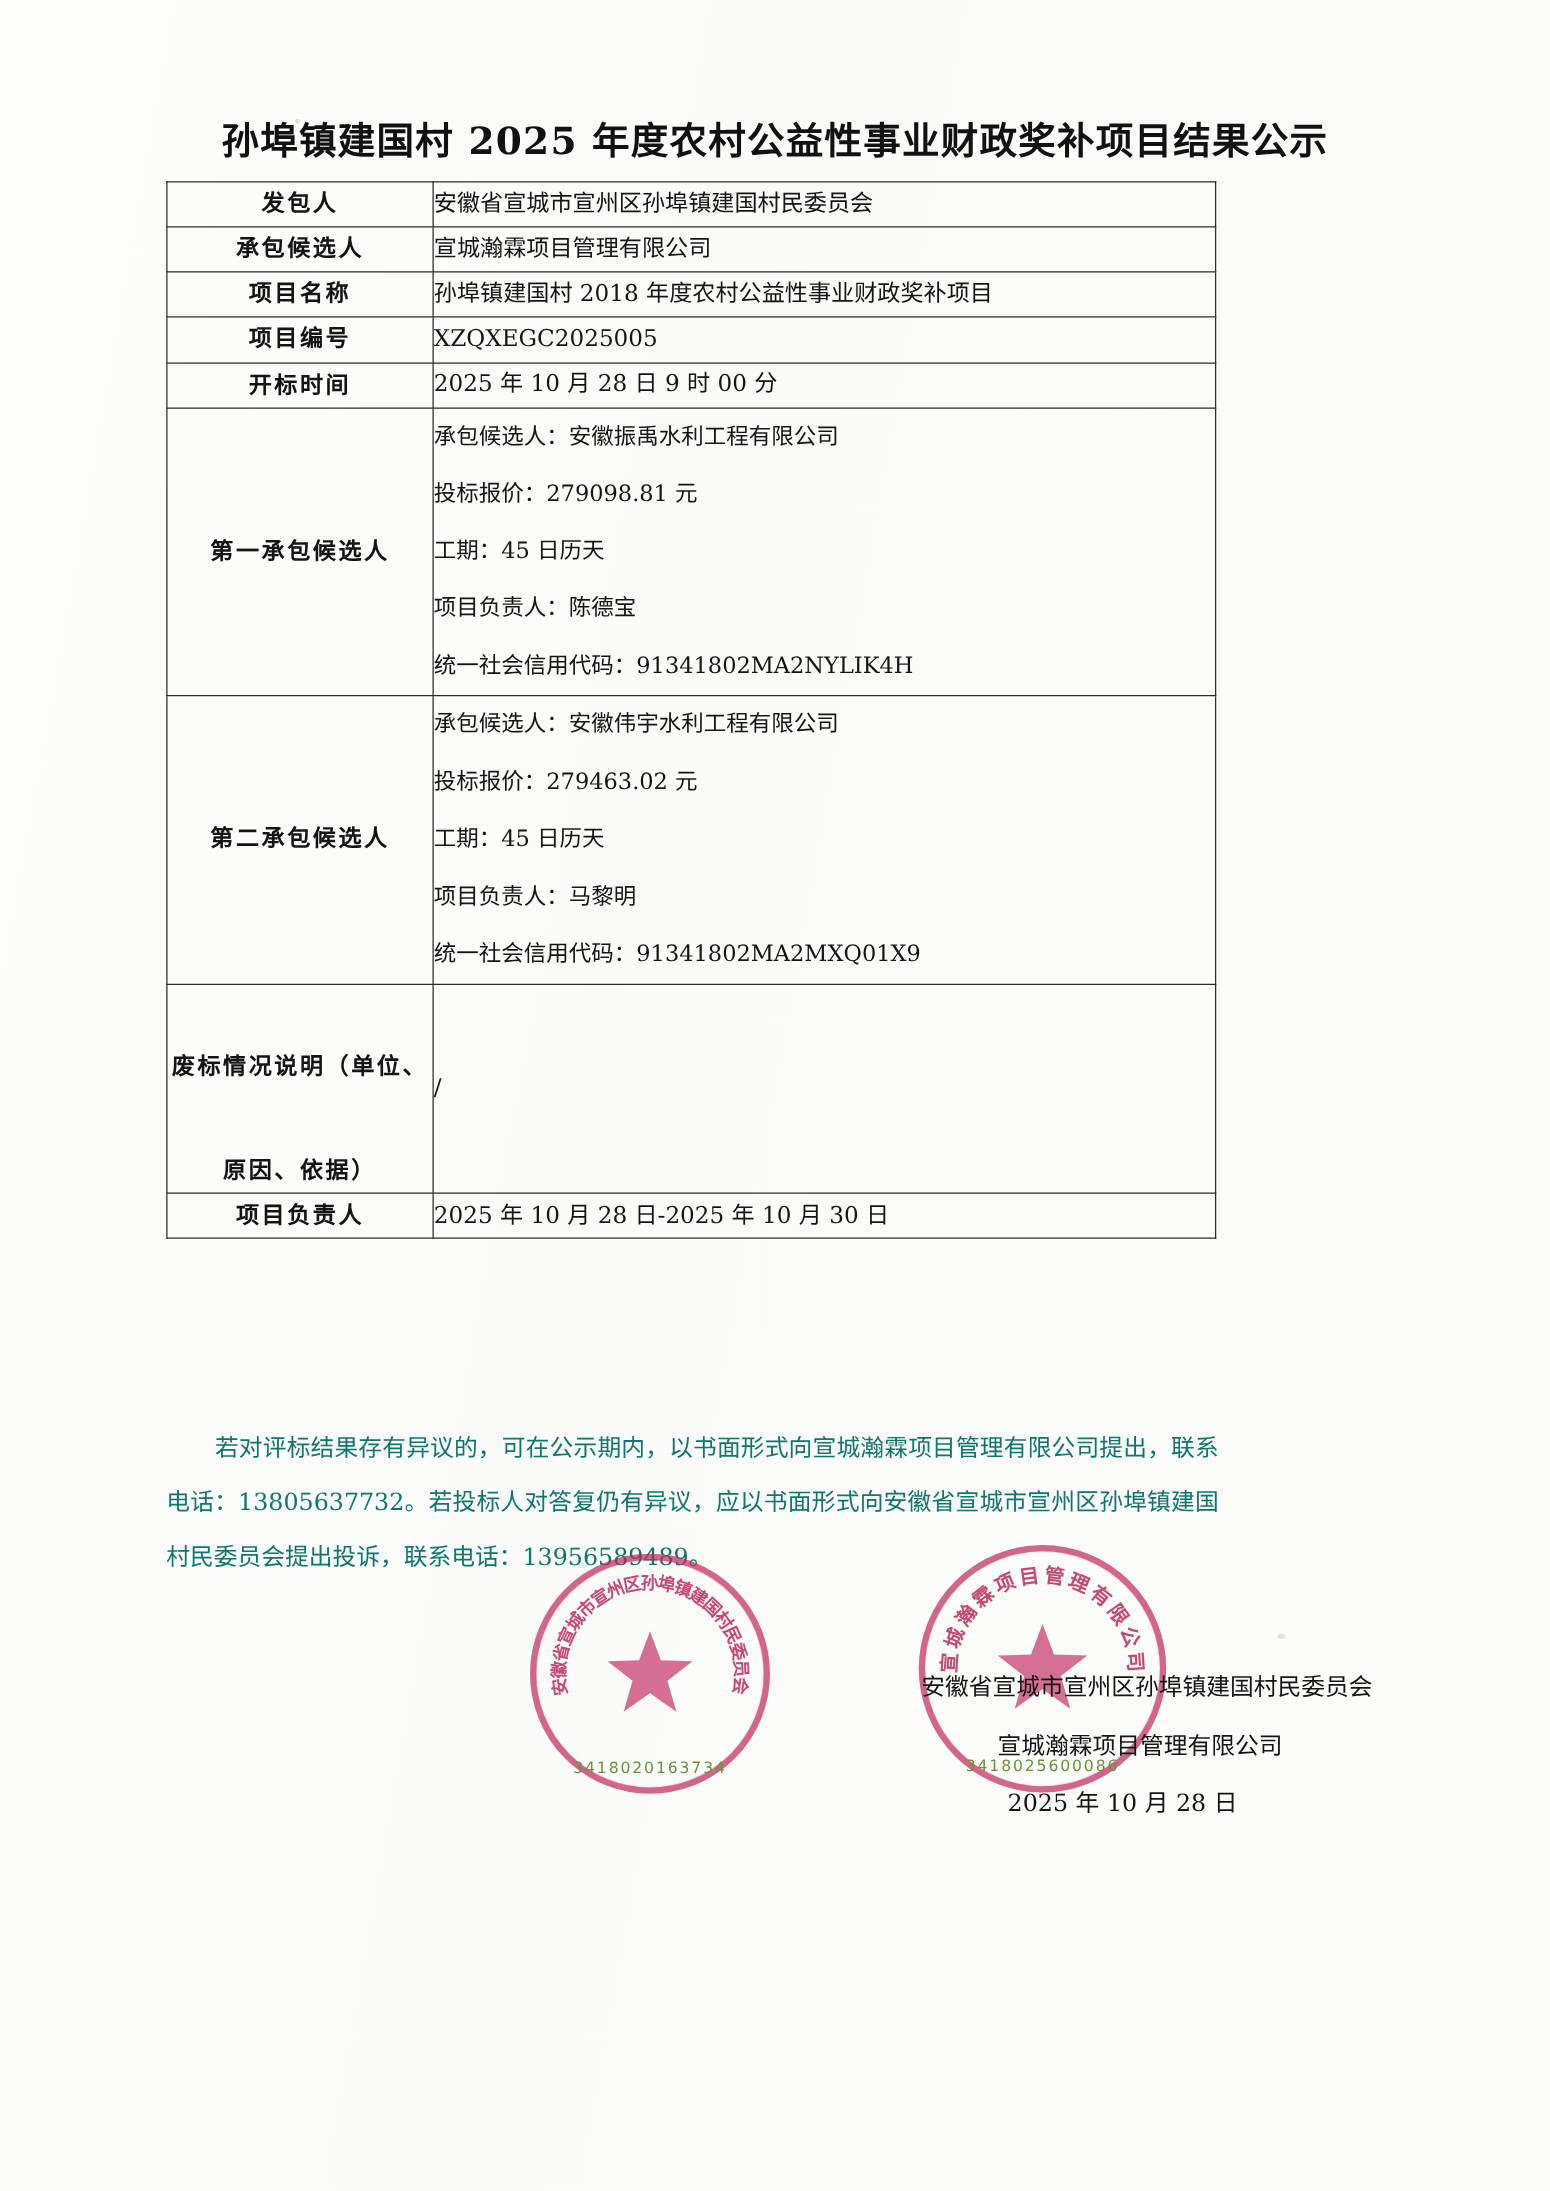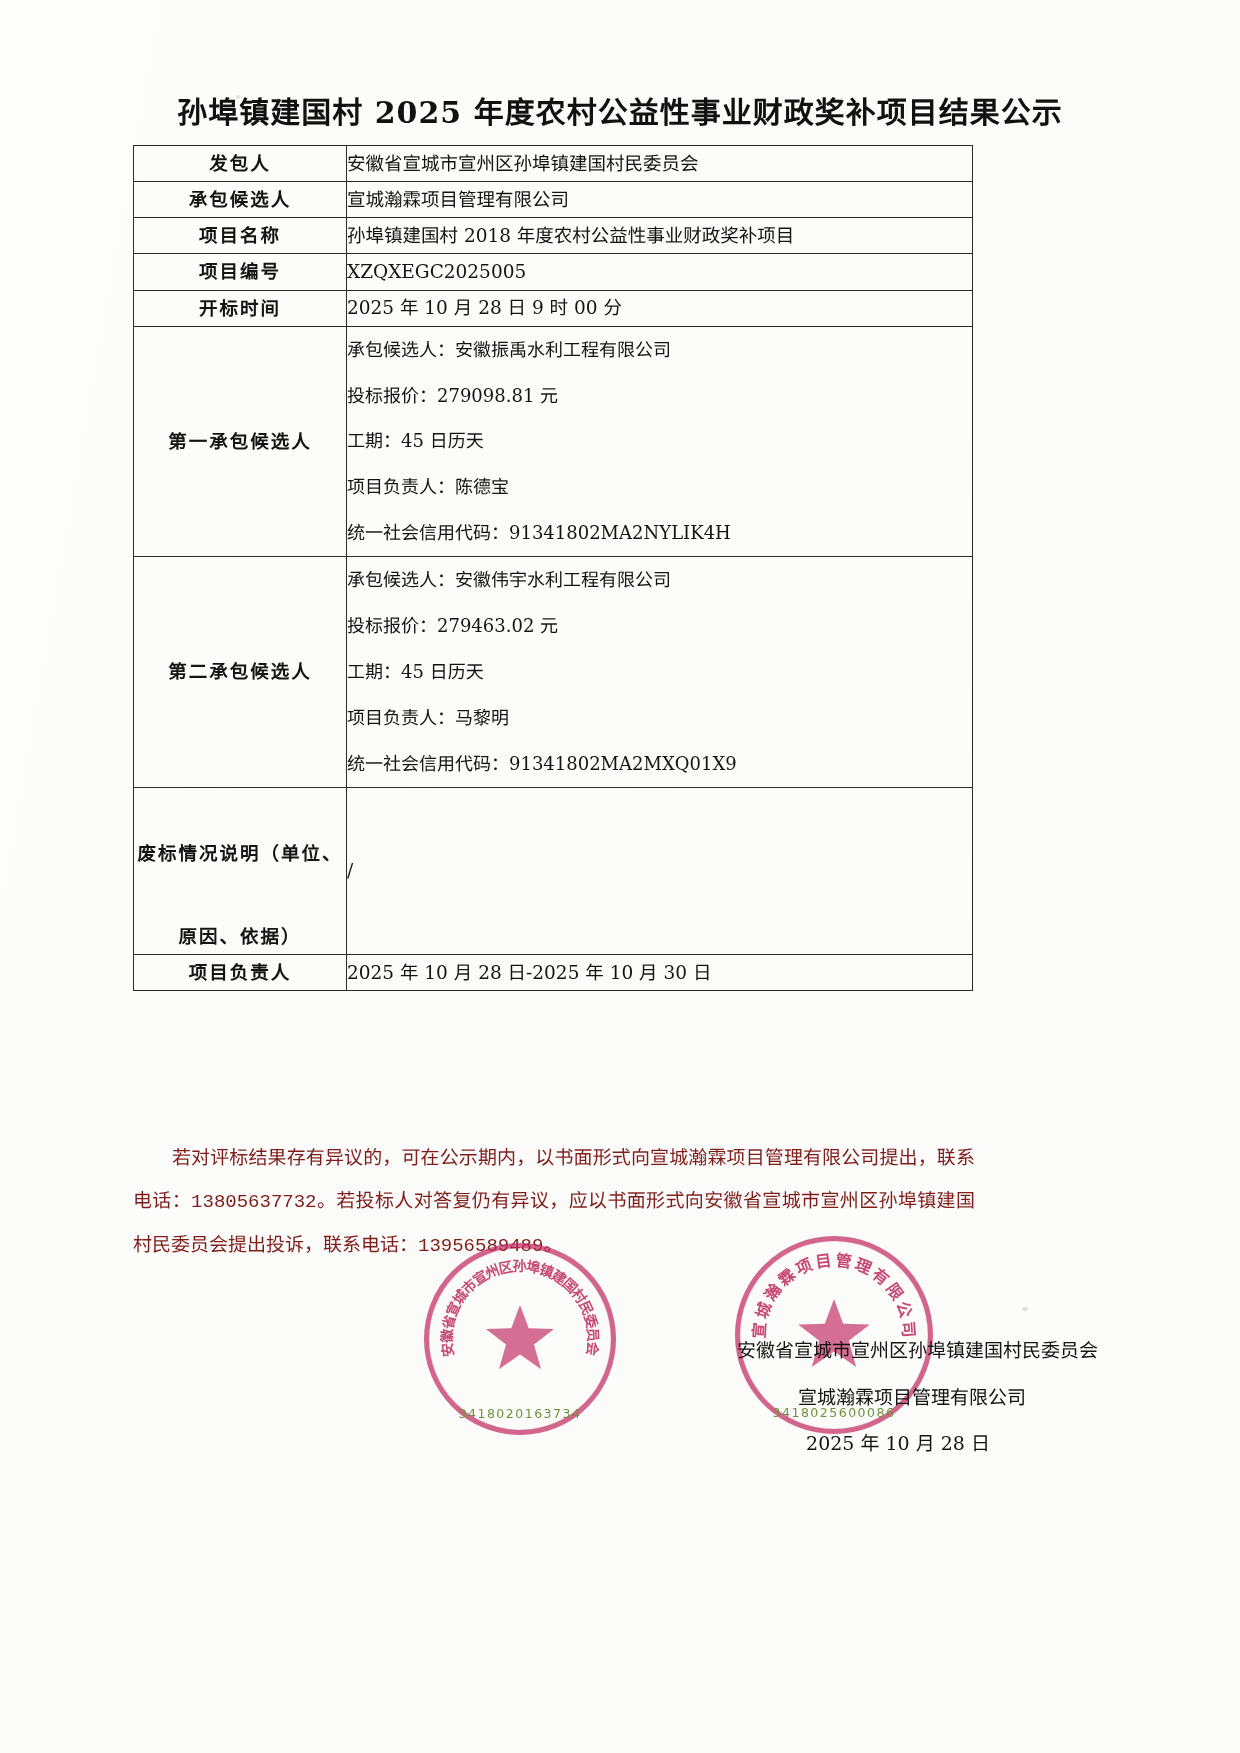--- a/index.html
+++ b/index.html
@@ -92,22 +92,21 @@
   }
 
   .notice {
     position: absolute;
     left: 133px;
     top: 1138px;
     width: 842px;
     font-size: 19px;
     line-height: 2.28;
     text-align: justify;
-    color: #7f1d1d;
-    font-family: Liberation Mono, monospace;
+    color: #0f766e;
   }
   .notice p {
     margin: 0;
     text-indent: 2.05em;
   }
 
   .sign-block {
     position: absolute;
     right: 128px;
     top: 1327px;

